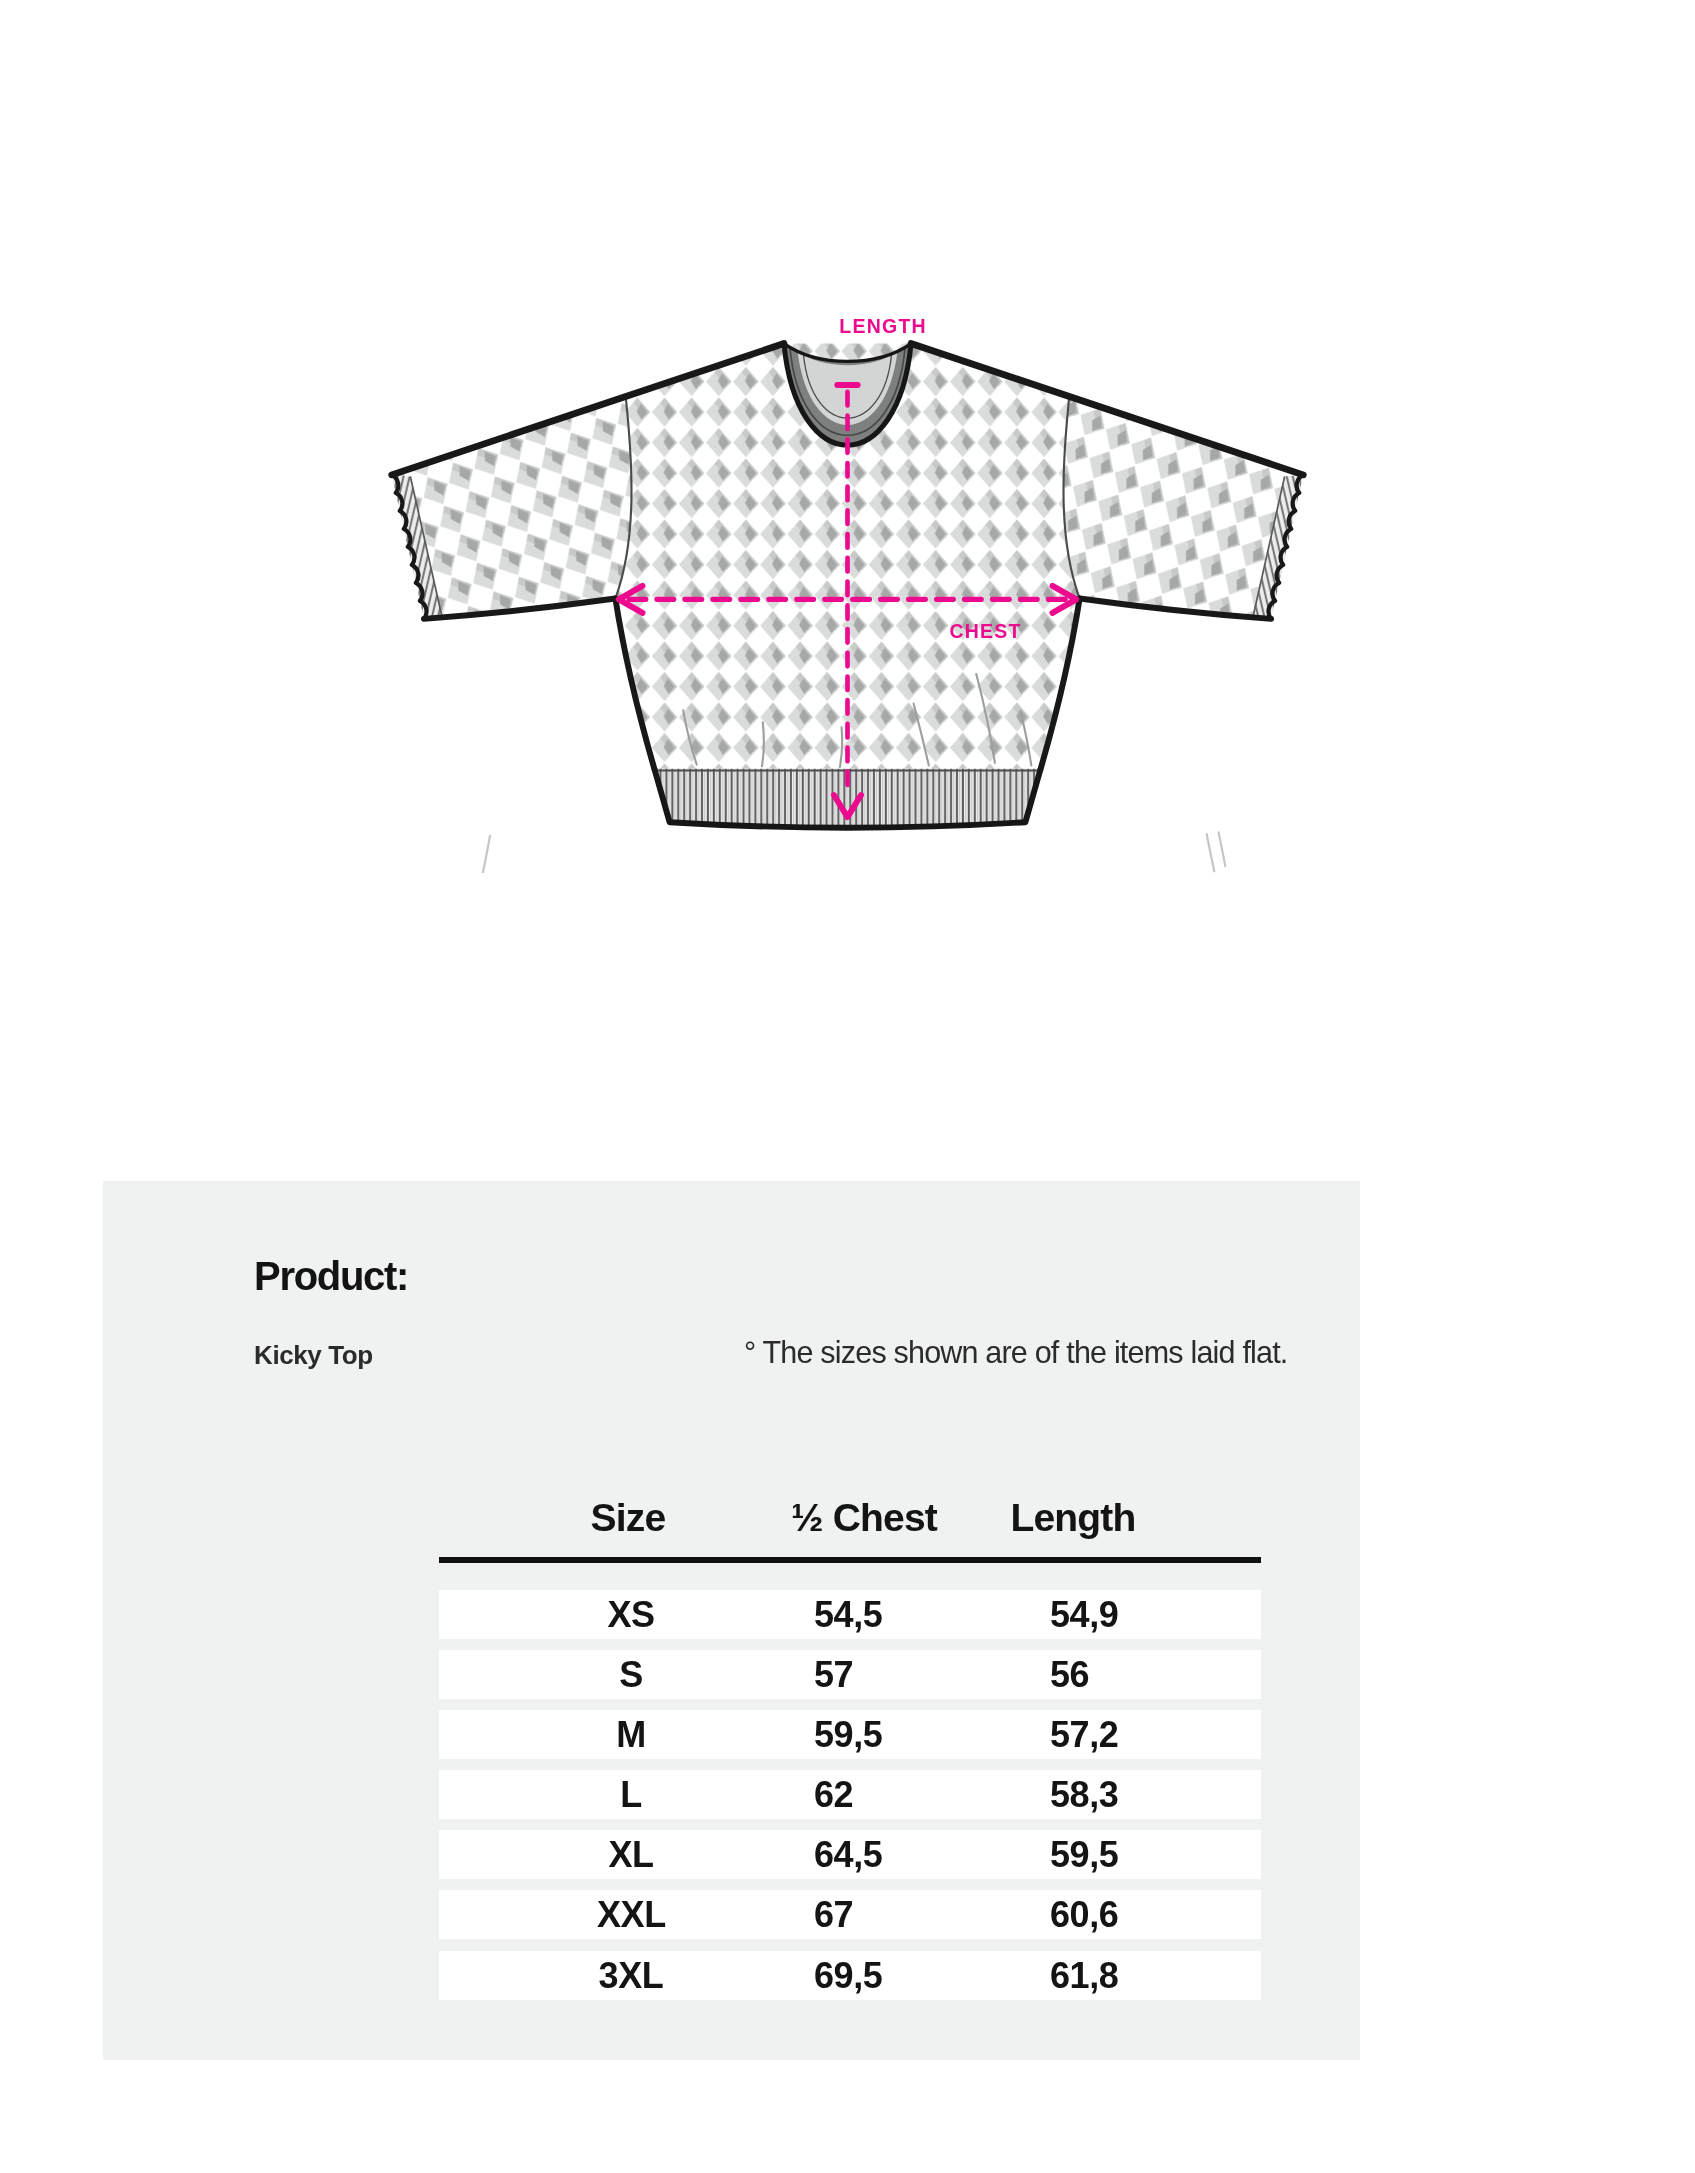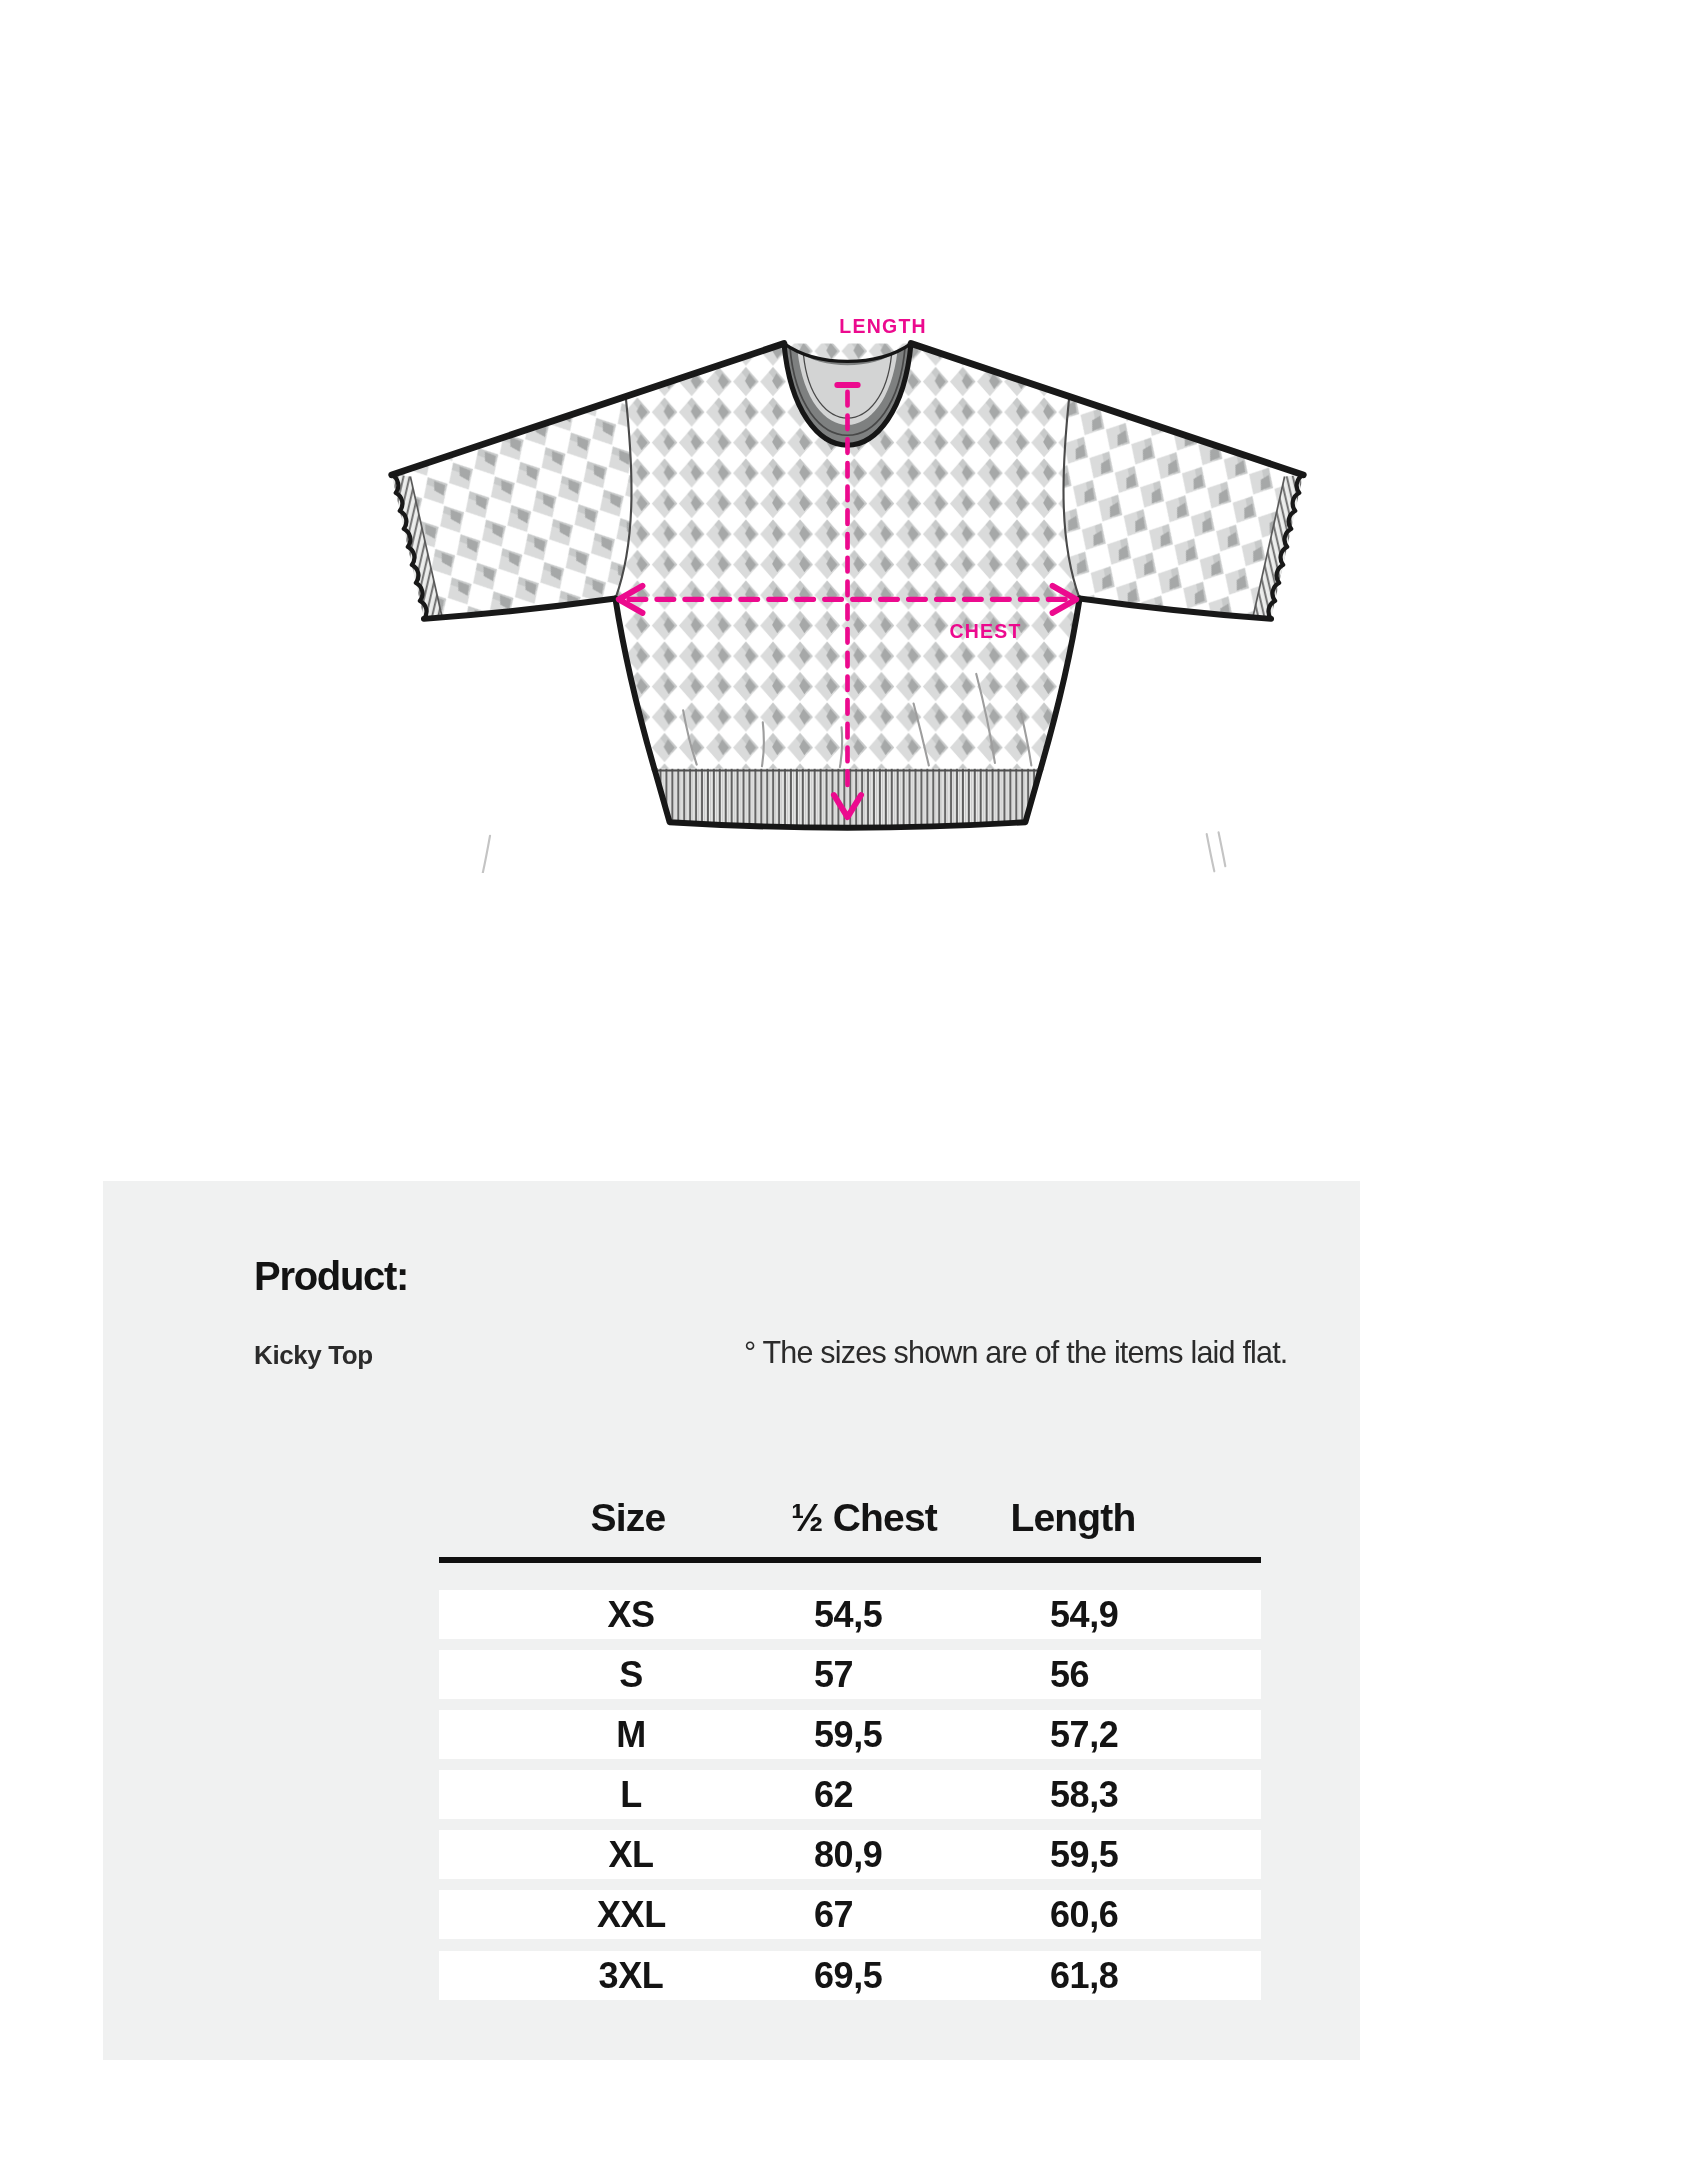--- a/index.html
+++ b/index.html
@@ -196,21 +196,21 @@
       <span class="td td-chest">59,5</span>
       <span class="td td-length">57,2</span>
     </div>
     <div class="trow" style="top:589px">
       <span class="td td-size">L</span>
       <span class="td td-chest">62</span>
       <span class="td td-length">58,3</span>
     </div>
     <div class="trow" style="top:649px">
       <span class="td td-size">XL</span>
-      <span class="td td-chest">80,9</span>
+      <span class="td td-chest">64,5</span>
       <span class="td td-length">59,5</span>
     </div>
     <div class="trow" style="top:709px">
       <span class="td td-size">XXL</span>
       <span class="td td-chest">67</span>
       <span class="td td-length">60,6</span>
     </div>
     <div class="trow" style="top:770px">
       <span class="td td-size">3XL</span>
       <span class="td td-chest">69,5</span>

